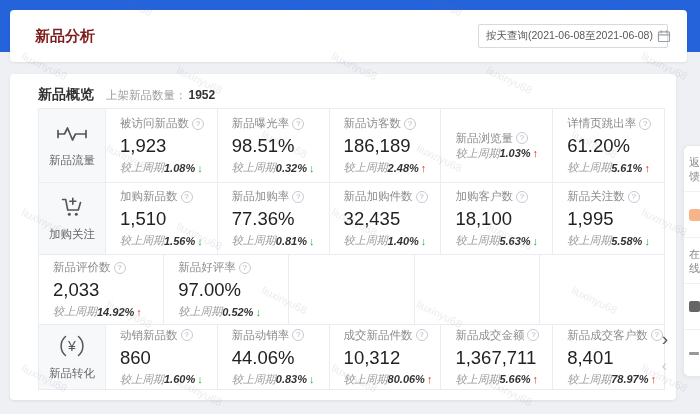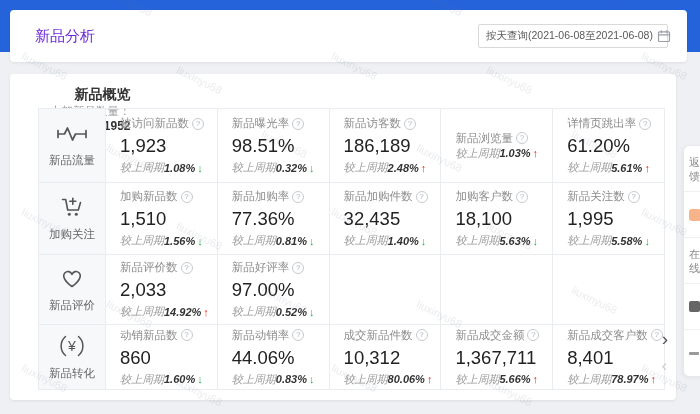--- a/index.html
+++ b/index.html
@@ -5,30 +5,30 @@
   * { margin:0; padding:0; box-sizing:border-box; }
   html,body { width:700px; height:414px; }
   body {
     position:relative; overflow:hidden; background:#eef0f4;
     font-family:"Liberation Sans","DejaVu Sans",sans-serif;
   }
   .banner { position:absolute; left:0; top:0; width:700px; height:52px; background:#2563db; z-index:0; }
 
   .header-card { position:absolute; left:10px; top:10px; width:677px; height:52px;
     background:#fff; border-radius:4px; box-shadow:0 1px 3px rgba(0,0,0,.08); z-index:1; }
-  .page-title { position:absolute; left:25px; top:17px; font-size:15px; font-weight:400; color:#6d28d9; }
+  .page-title { position:absolute; left:25px; top:17px; font-size:15px; font-weight:700; color:#7f1d1d; }
   .date-picker { position:absolute; right:19px; top:14px; width:190px; height:24px;
     border:1px solid #d9d9d9; border-radius:2px; background:#fff;
     display:flex; align-items:center; justify-content:space-between;
     padding:0 7px; font-size:10.5px; color:#595959; cursor:pointer; white-space:nowrap; }
   .cal-ic { flex:0 0 auto; display:inline-flex; margin-left:4px; }
 
   .main-card { position:absolute; left:10px; top:74px; width:666px; height:326px;
     background:#fff; border-radius:4px; box-shadow:0 1px 3px rgba(0,0,0,.08); z-index:1; }
-  .card-header { position:absolute; left:28px; top:12px; display:flex; align-items:flex-end;flex-direction:column; }
+  .card-header { position:absolute; left:28px; top:12px; display:flex; align-items:center; }
   .card-title { font-size:14px; font-weight:700; color:#333; }
   .listed-label { margin-left:12px; font-size:11.5px; color:#9b9b9b; }
   .listed-value { font-size:12px; font-weight:700; color:#333; margin-left:2px; }
 
   .table { position:absolute; left:28px; top:34px; width:627px;
     border:1px solid #e9ecf0; }
   .trow { display:flex; border-bottom:1px solid #e9ecf0; }
   .trow:last-child { border-bottom:none; }
   .trow:nth-child(1){ height:74px; } .trow:nth-child(2){ height:72px; }
   .trow:nth-child(3){ height:70px; } .trow:nth-child(4){ height:64px; }
@@ -224,26 +224,20 @@
           </div>
           <div class="m-value">1,995</div>
           <div class="m-cmp">
             <span>较上周期</span>
             <span class="m-pct">5.58%</span>
             <span class="arr-down">↓</span>
           </div>
         </div>
       </div>
       <div class="trow">
-        <div class="tlabel">
-          <span><svg width="26" height="24" viewBox="0 0 26 24">
-              <path d="M13 20.5C5 15 3.2 9.6 6 6.8c2.3-2.3 5.6-1.3 7 1.5 1.4-2.8 4.7-3.8 7-1.5 2.8 2.8 1 8.2-7 13.7z" fill="none" stroke="#555" stroke-width="1.6" stroke-linejoin="round"></path>
-            </svg></span>
-          <span class="cat">新品评价</span>
-        </div>
         <div class="tcell">
           <div class="m-label">
             <span>新品评价数</span>
             <span class="info">?</span>
           </div>
           <div class="m-value">2,033</div>
           <div class="m-cmp">
             <span>较上周期</span>
             <span class="m-pct">14.92%</span>
             <span class="arr-up">↑</span>

